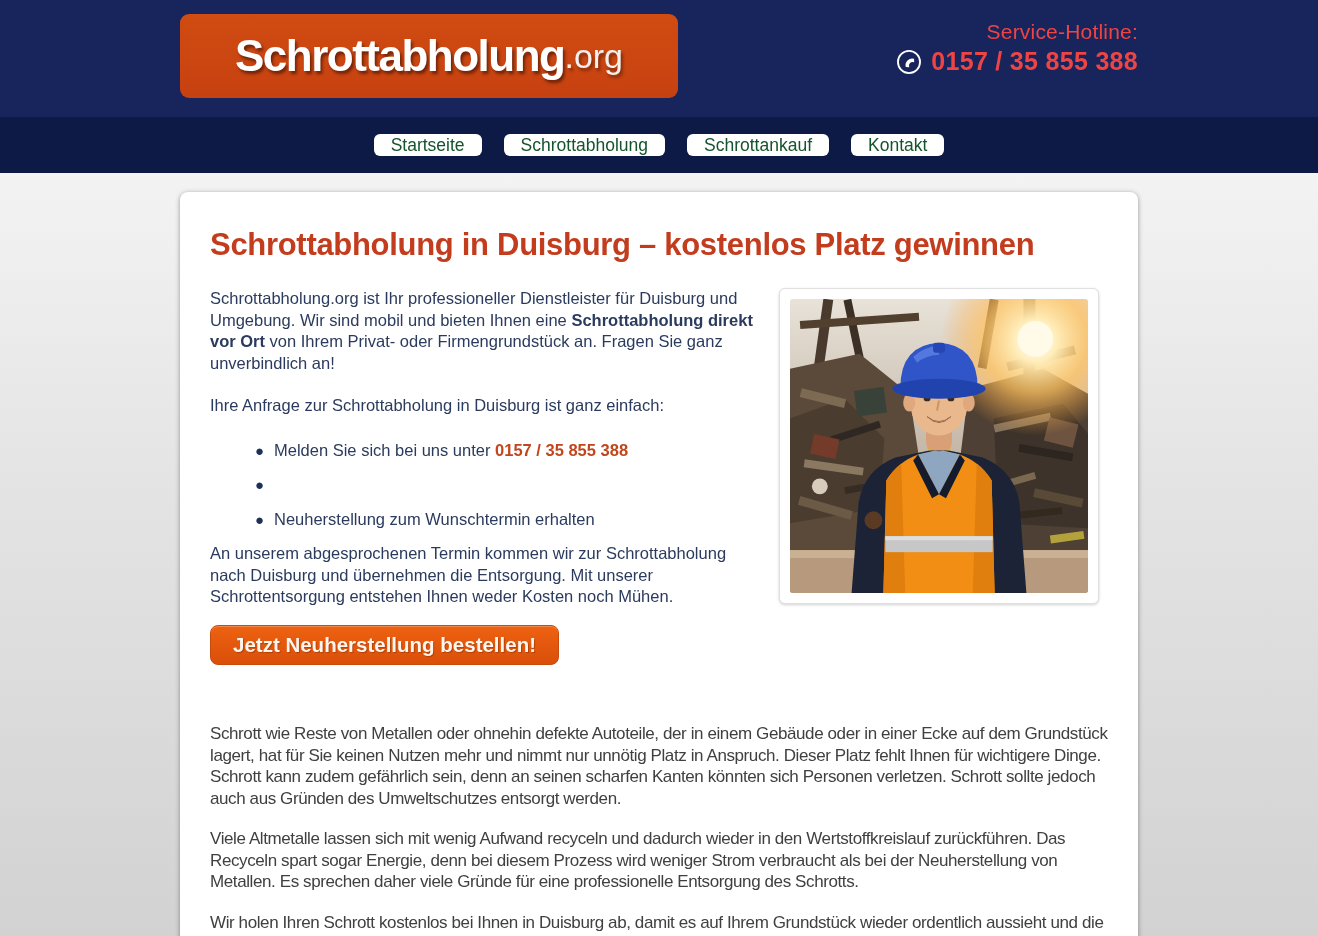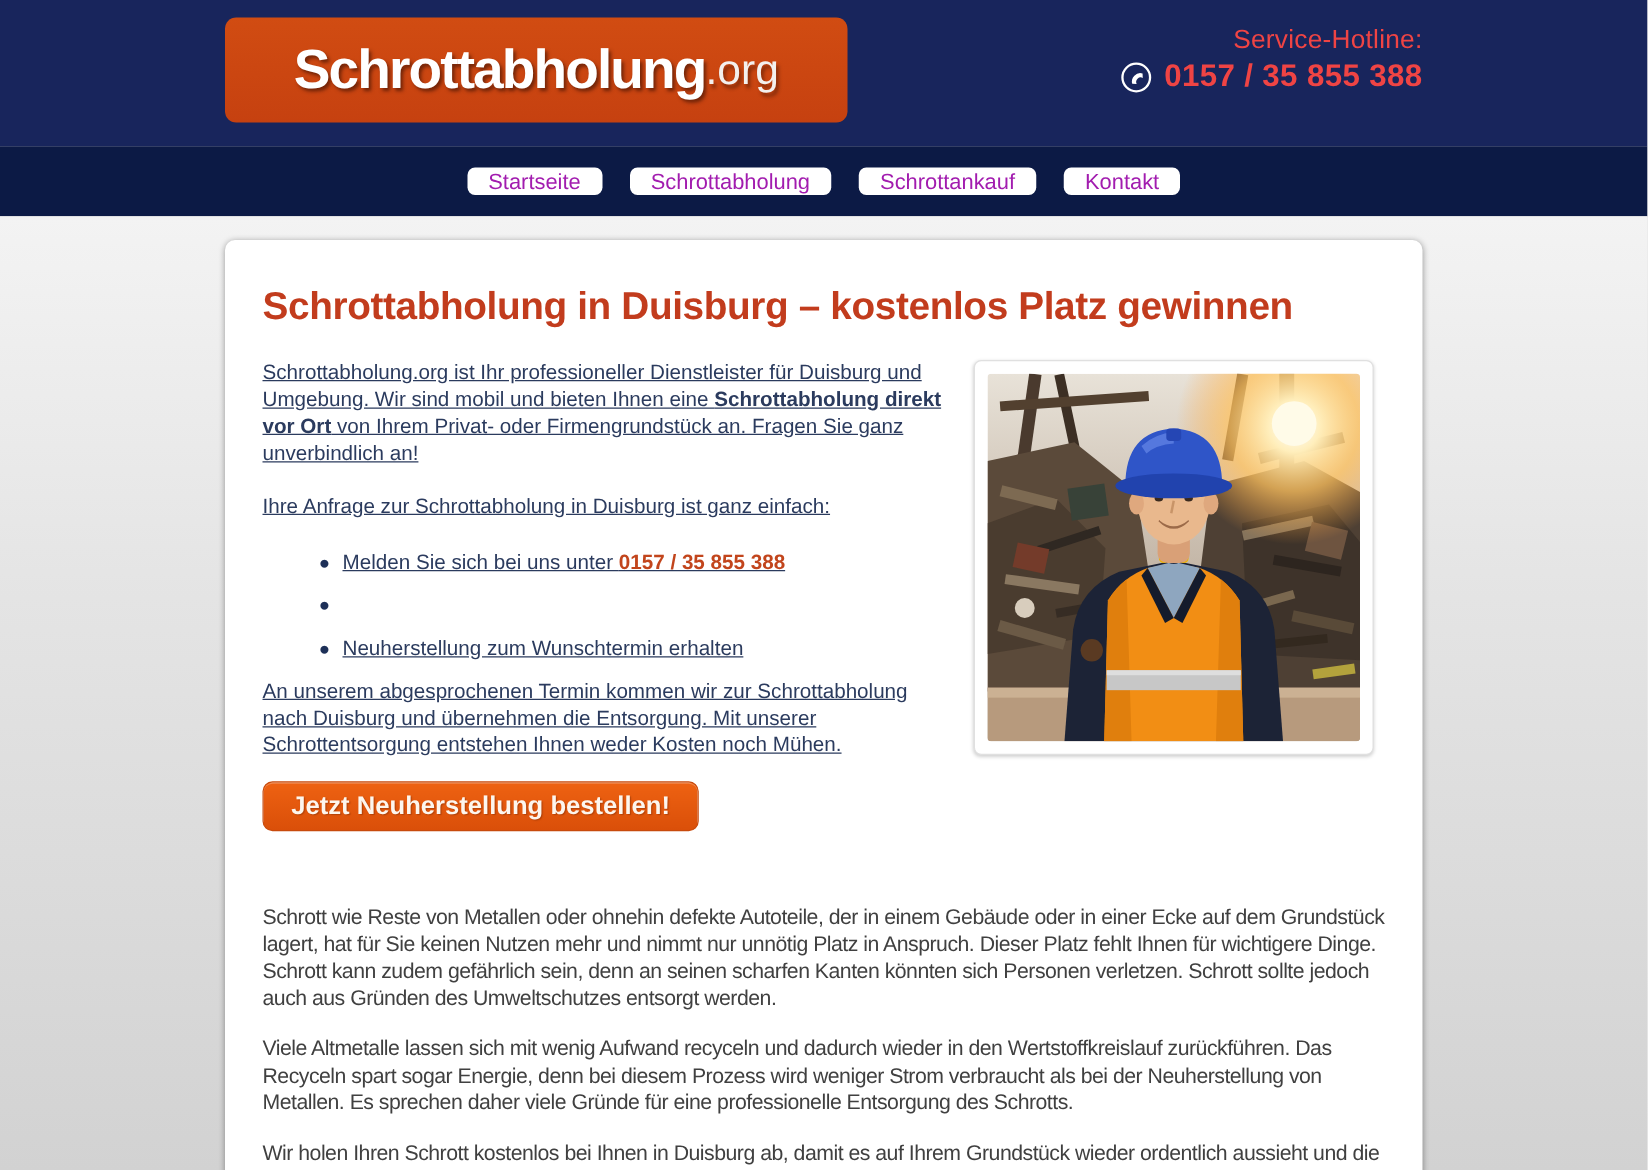--- a/index.html
+++ b/index.html
@@ -37,21 +37,21 @@
   }
   .hotline-number { font-size:25px; font-weight:bold; letter-spacing:.3px; cursor:pointer; }
   .phone-icon { width:26px; height:26px; display:block; }
 
   
   .nav {
     height:56px; background:#0c1a45;
     display:flex; align-items:center; justify-content:center; gap:22px;
   }
   .nav-btn {
-    background:#ffffff; color:#a21caf;
+    background:#ffffff; color:#14532d;
     font-family:inherit; font-size:17.5px;
     padding:1px 17px; border:none; border-radius:6px; cursor:pointer;
     line-height:1.15;
   }
 
   
   .main {
     position:relative; height:763px; overflow:hidden;
     background:linear-gradient(#f3f3f3 0%, #e4e4e4 40%, #d2d2d2 100%);
   }
@@ -61,21 +61,21 @@
     box-shadow:0 1px 5px rgba(0,0,0,.38);
     padding:35px 30px 0 30px;
   }
 
   h1.page-title {
     color:#c23c1d; font-size:31px; font-weight:bold; letter-spacing:-.3px;
   }
 
   .top-section { position:relative; margin-top:25px; min-height:415px; }
   .text-col { width:552px; color:#2b3b5e; }
-  .text-col p, .bullet-text { font-size:16.5px; line-height:21.5px; color:#2b3b5e;text-decoration:underline; }
+  .text-col p, .bullet-text { font-size:16.5px; line-height:21.5px; color:#2b3b5e; }
 
   .steps-intro { margin-top:21px; }
 
   .bullet-list { margin-top:23px; padding-left:45px; list-style:none; }
   .bullet-item { display:flex; align-items:flex-start; margin-bottom:13px; }
   .bullet-dot {
     color:#1d3058; font-size:15px; line-height:21.5px; width:19px; flex:none;
   }
   .phone-inline { color:#c2451c; font-weight:bold; cursor:pointer; }
 

